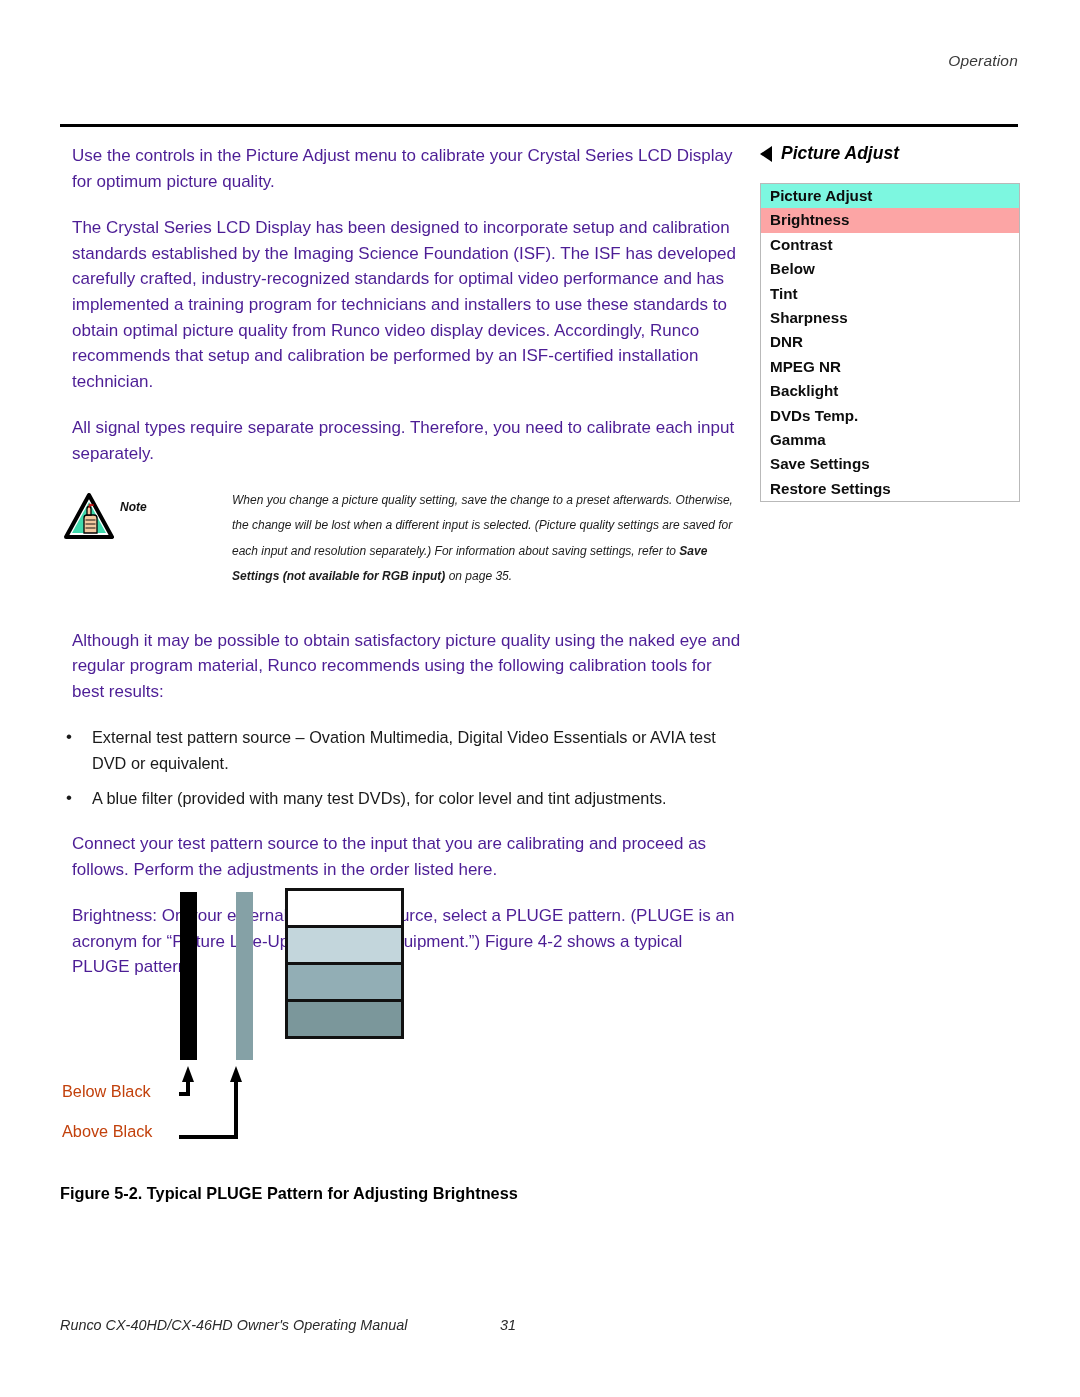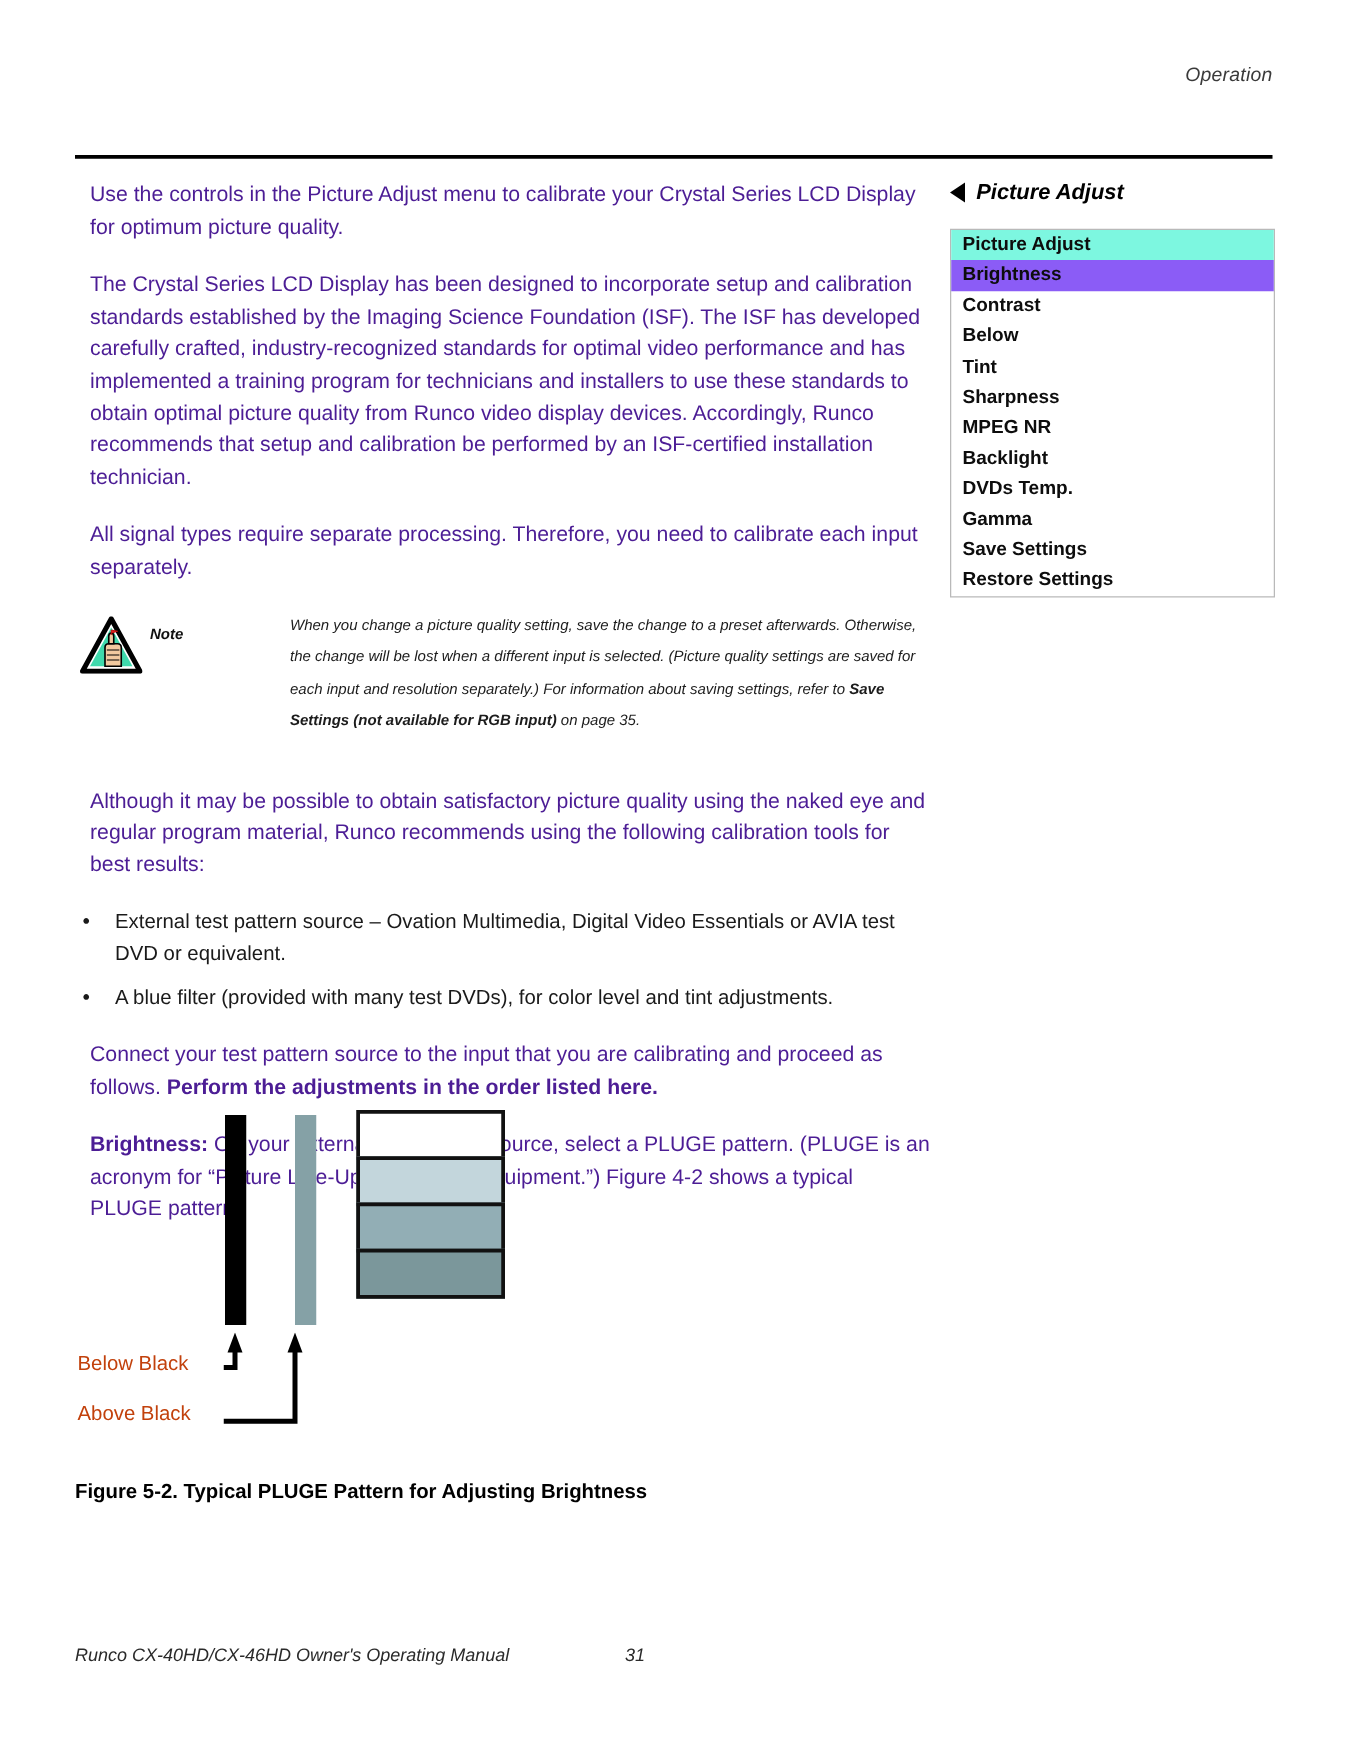--- a/index.html
+++ b/index.html
@@ -48,21 +48,21 @@
     top: 143px;
     width: 260px;
   }
 
   p.body {
     margin: 0 0 21px 12px;
     font-size: 17px;
     line-height: 25.6px;
     color: #4c1d95;
   }
-  b.bold { font-weight: bold; }
+  b.bold { font-weight: normal; }
 
   
   .note-block {
     position: relative;
     margin: 8px 0 22px 0;
     min-height: 118px;
   }
   .note-icon {
     position: absolute;
     left: 4px;
@@ -280,25 +280,26 @@
 </div>
 
 <div class="col-right">
   <div class="osd-title">
     <span class="tri-left"></span>
     <span class="t">Picture Adjust</span>
   </div>
 
   <div class="osd-menu">
     <div class="osd-row is-header" style="background:#7df7e0">Picture Adjust</div>
-    <div class="osd-row is-selected" style="background:#8b5cf6">Brightness</div>
+    <div class="osd-row is-selected" style="background:#fca5a5">Brightness</div>
     <div class="osd-row">Contrast</div>
     <div class="osd-row">Below</div>
     <div class="osd-row">Tint</div>
     <div class="osd-row">Sharpness</div>
+    <div class="osd-row">DNR</div>
     <div class="osd-row">MPEG NR</div>
     <div class="osd-row">Backlight</div>
     <div class="osd-row">DVDs Temp.</div>
     <div class="osd-row">Gamma</div>
     <div class="osd-row">Save Settings</div>
     <div class="osd-row">Restore Settings</div>
   </div>
 </div>
 
 <div class="figure">

